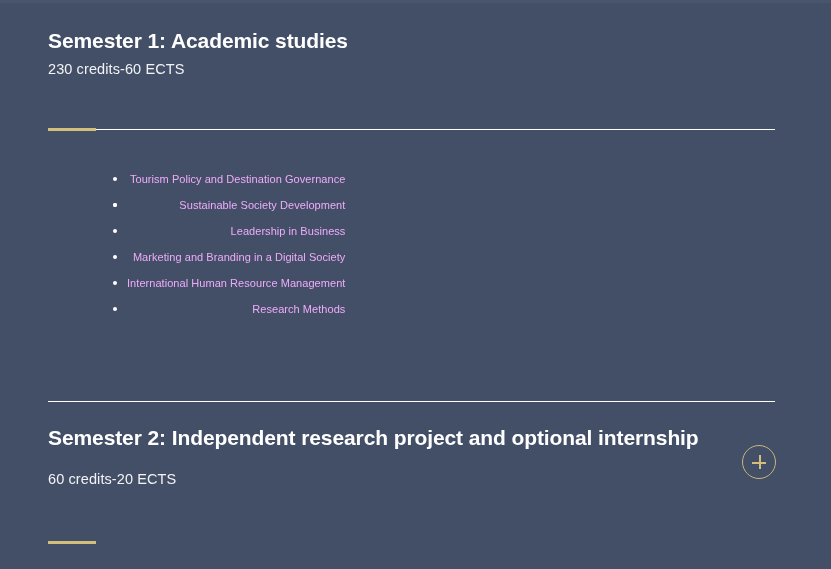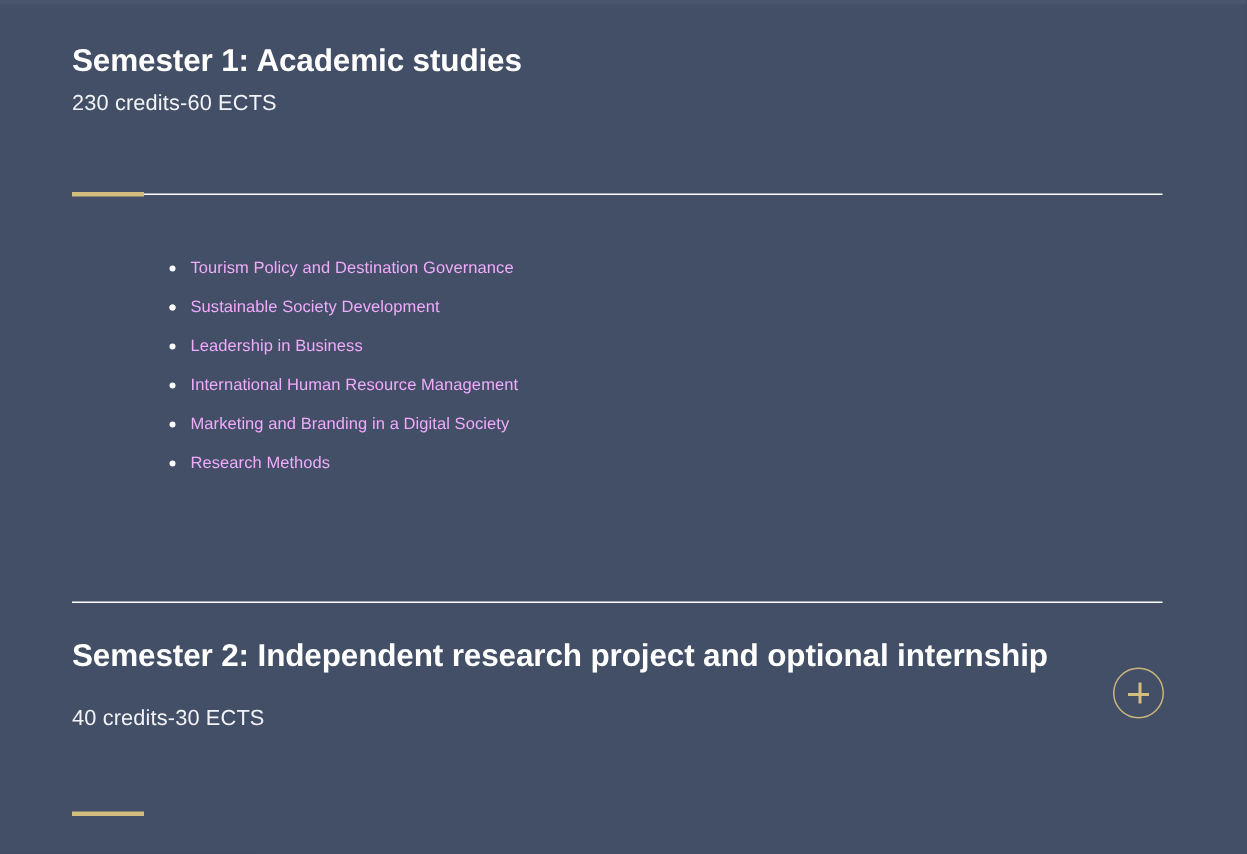--- a/index.html
+++ b/index.html
@@ -14,20 +14,21 @@
     background: #434f66;
     font-family: "Liberation Sans", "DejaVu Sans", sans-serif;
     -webkit-font-smoothing: antialiased;
   }
 
   .curriculum {
     position: relative;
     width: 687px;
     height: 569px;
     box-sizing: border-box;
+    text-align: right;
   }
 
   
   .top-edge-band {
     position: absolute;
     left: 0;
     top: 0;
     width: 831px;
     height: 3px;
     background: rgba(255, 255, 255, 0.035);
@@ -199,43 +200,43 @@
         <li>
           <span class="dot"></span>
           <span>Sustainable Society Development</span>
         </li>
         <li>
           <span class="dot"></span>
           <span>Leadership in Business</span>
         </li>
         <li>
           <span class="dot"></span>
+          <span>Marketing and Branding in a Digital Society</span>
+        </li>
+        <li>
+          <span class="dot"></span>
           <span>International Human Resource Management</span>
-        </li>
-        <li>
-          <span class="dot"></span>
-          <span>Marketing and Branding in a Digital Society</span>
         </li>
         <li>
           <span class="dot"></span>
           <span>Research Methods</span>
         </li>
       </ul>
 
     </section>
 
     <div class="divider mid-divider"></div>
 
     <section class="panel">
 
       <div class="panel-head sem2-title">
         <h2 class="panel-title">Semester 2: Independent research project and optional internship</h2>
       </div>
 
-      <p class="panel-credits sem2-credits">40 credits-30 ECTS</p>
+      <p class="panel-credits sem2-credits">60 credits-20 ECTS</p>
 
       <button class="expand-btn sem2-toggle" aria-label="Expand section">
         <span class="plus-h"></span>
         <span class="plus-v"></span>
       </button>
 
       <div class="rule-wrap no-line sem2-rule">
 
         <div class="rule-accent"></div>
       </div>

